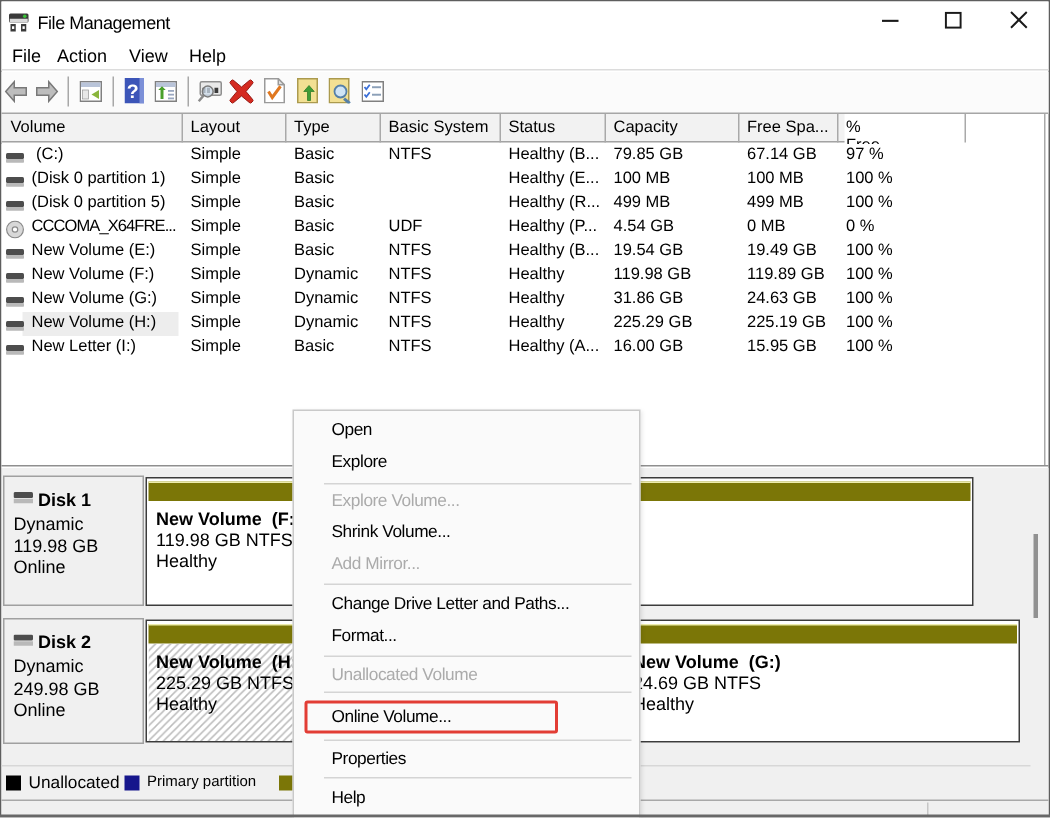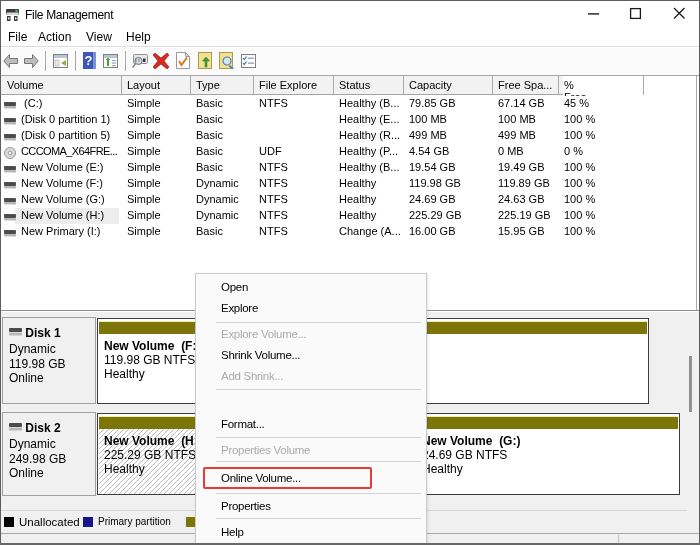--- a/index.html
+++ b/index.html
@@ -140,21 +140,21 @@
   </svg>
 </div>
 
 <div class="abs" id="lhead">
   <div class="hcell" style="left:0">Volume</div>
   <div class="hsep" style="left:120px"></div>
   <div class="hcell" style="left:120px">Layout</div>
   <div class="hsep" style="left:189px"></div>
   <div class="hcell" style="left:189px">Type</div>
   <div class="hsep" style="left:252px"></div>
-  <div class="hcell" style="left:252px">File Explore</div>
+  <div class="hcell" style="left:252px">Basic System</div>
   <div class="hsep" style="left:332px"></div>
   <div class="hcell" style="left:332px">Status</div>
   <div class="hsep" style="left:402px"></div>
   <div class="hcell" style="left:402px">Capacity</div>
   <div class="hsep" style="left:491px"></div>
   <div class="hcell" style="left:491px">Free Spa...</div>
   <div class="hsep" style="left:557px"></div>
   <div class="hcell" style="left:557px">% Free</div>
   <div class="hsep" style="left:642px"></div>
 </div>
@@ -164,21 +164,21 @@
     <svg class="dico" style="left:3px">
         <use href="#hdd"></use>
       </svg>
     <div class="cell" style="left:14px">&nbsp;(C:)</div>
     <div class="cell" style="left:120px">Simple</div>
     <div class="cell" style="left:189px">Basic</div>
     <div class="cell" style="left:252px">NTFS</div>
     <div class="cell" style="left:332px">Healthy (B...</div>
     <div class="cell" style="left:402px">79.85 GB</div>
     <div class="cell" style="left:491px">67.14 GB</div>
-    <div class="cell" style="left:557px">45 %</div>
+    <div class="cell" style="left:557px">97 %</div>
   </div>
   <div class="row" style="top:16px">
     <svg class="dico" style="left:3px">
         <use href="#hdd"></use>
       </svg>
     <div class="cell" style="left:14px">(Disk 0 partition 1)</div>
     <div class="cell" style="left:120px">Simple</div>
     <div class="cell" style="left:189px">Basic</div>
     <div class="cell" style="left:332px">Healthy (E...</div>
     <div class="cell" style="left:402px">100 MB</div>
@@ -238,21 +238,21 @@
   </div>
   <div class="row" style="top:96px">
     <svg class="dico" style="left:3px">
         <use href="#hdd"></use>
       </svg>
     <div class="cell" style="left:14px">New Volume (G:)</div>
     <div class="cell" style="left:120px">Simple</div>
     <div class="cell" style="left:189px">Dynamic</div>
     <div class="cell" style="left:252px">NTFS</div>
     <div class="cell" style="left:332px">Healthy</div>
-    <div class="cell" style="left:402px">24.69 GB</div>
+    <div class="cell" style="left:402px">31.86 GB</div>
     <div class="cell" style="left:491px">24.63 GB</div>
     <div class="cell" style="left:557px">100 %</div>
   </div>
   <div class="row" style="top:112px">
     <div class="abs" style="left:14px;top:0;width:104px;height:16px;background:#ededed"></div>
     <svg class="dico" style="left:3px">
         <use href="#hdd"></use>
       </svg>
     <div class="cell" style="left:14px">New Volume (H:)</div>
     <div class="cell" style="left:120px">Simple</div>
@@ -260,25 +260,25 @@
     <div class="cell" style="left:252px">NTFS</div>
     <div class="cell" style="left:332px">Healthy</div>
     <div class="cell" style="left:402px">225.29 GB</div>
     <div class="cell" style="left:491px">225.19 GB</div>
     <div class="cell" style="left:557px">100 %</div>
   </div>
   <div class="row" style="top:128px">
     <svg class="dico" style="left:3px">
         <use href="#hdd"></use>
       </svg>
-    <div class="cell" style="left:14px">New Primary (I:)</div>
-    <div class="cell" style="left:120px">Simple</div>
-    <div class="cell" style="left:189px">Basic</div>
-    <div class="cell" style="left:252px">NTFS</div>
-    <div class="cell" style="left:332px">Change (A...</div>
+    <div class="cell" style="left:14px">New Letter (I:)</div>
+    <div class="cell" style="left:120px">Simple</div>
+    <div class="cell" style="left:189px">Basic</div>
+    <div class="cell" style="left:252px">NTFS</div>
+    <div class="cell" style="left:332px">Healthy (A...</div>
     <div class="cell" style="left:402px">16.00 GB</div>
     <div class="cell" style="left:491px">15.95 GB</div>
     <div class="cell" style="left:557px">100 %</div>
   </div>
 </div>
 
 <svg width="0" height="0" style="position:absolute">
   <defs>
     <g id="hdd">
       <rect x="0" y="3" width="12" height="4" rx="1" fill="#4d4d4d"></rect>
@@ -347,25 +347,26 @@
 <div class="abs" style="left:696px;top:76px;width:1px;height:234px;background:#a9a9a9"></div>
 
 <div class="abs" style="left:1px;top:310px;width:698px;height:1px;background:#8f8f8f"></div>
 
 <div class="abs" id="cmenu">
   <div class="mi" style="top:7px">Open</div>
   <div class="mi" style="top:28px">Explore</div>
   <div class="msep" style="top:48px"></div>
   <div class="mi gray" style="top:54px">Explore Volume...</div>
   <div class="mi" style="top:75px">Shrink Volume...</div>
-  <div class="mi gray" style="top:96px">Add Shrink...</div>
+  <div class="mi gray" style="top:96px">Add Mirror...</div>
   <div class="msep" style="top:115px"></div>
+  <div class="mi" style="top:123px">Change Drive Letter and Paths...</div>
   <div class="mi" style="top:144px">Format...</div>
   <div class="msep" style="top:163px"></div>
-  <div class="mi gray" style="top:170px">Properties Volume</div>
+  <div class="mi gray" style="top:170px">Unallocated Volume</div>
   <div class="msep" style="top:187px"></div>
   <div class="mi" style="top:198px">Online Volume...</div>
   <div class="msep" style="top:219px"></div>
   <div class="mi" style="top:226px">Properties</div>
   <div class="msep" style="top:244px"></div>
   <div class="mi" style="top:252px">Help</div>
   <div id="redbox"></div>
 </div>
 
 <div class="abs" style="left:0;top:543px;width:700px;height:2px;background:#686868;z-index:50"></div>

